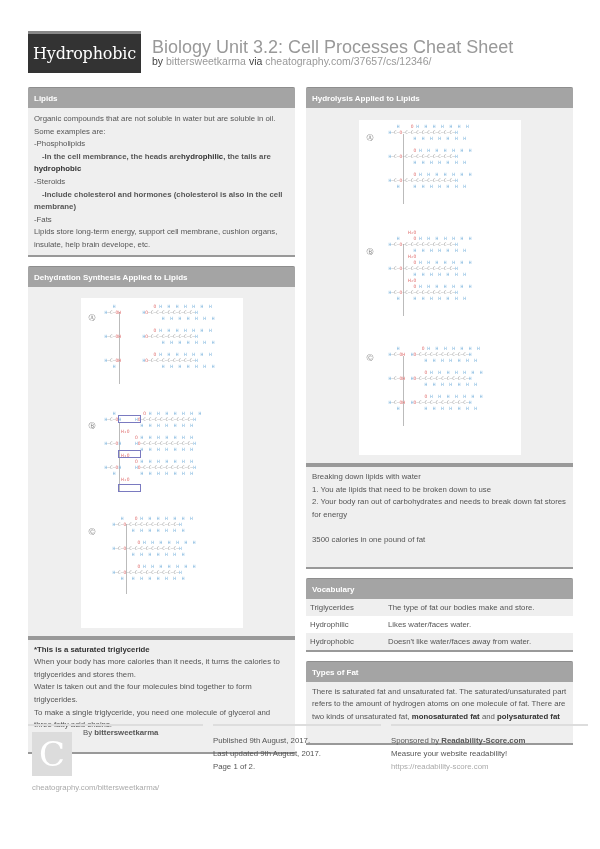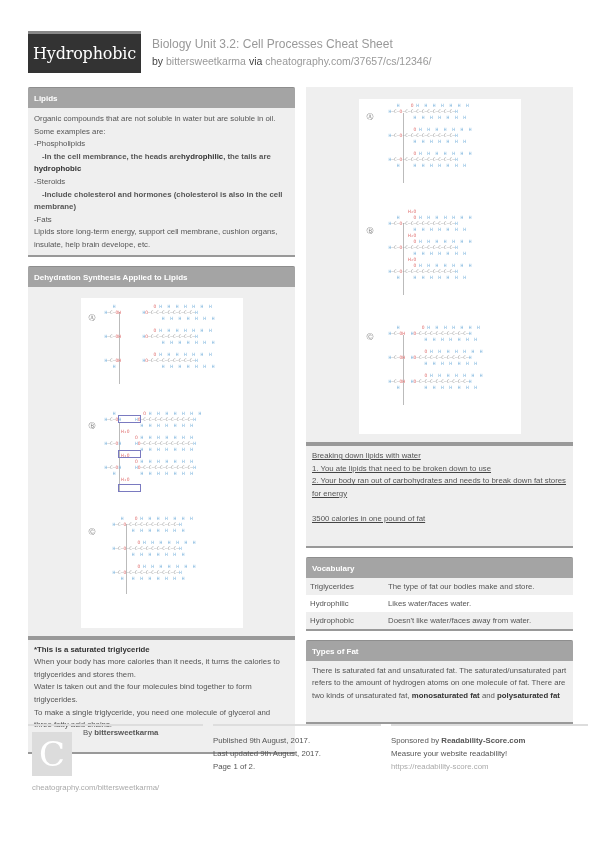--- a/index.html
+++ b/index.html
@@ -2,21 +2,21 @@
 <html><head>
 <meta charset="utf-8">
 <style>
   * { box-sizing: border-box; margin: 0; padding: 0; }
   html, body { width: 600px; height: 849px; background: #ffffff; overflow: hidden; }
   body { font-family: "Liberation Sans", sans-serif; color: #444; position: relative; }
 
   .header { position: absolute; left: 28px; top: 31px; width: 560px; height: 42px; }
   .logo { position: absolute; left: 0; top: 0; width: 113px; height: 42px; background: #333333; border-top: 3px solid #888; display:flex; align-items:center; justify-content:center; }
   .logo span { font-family: "DejaVu Serif", serif; color: #fff; font-size: 16px; letter-spacing: -0.2px; }
-  .title { position: absolute; left: 124px; top: 6px; font-size: 12px; color: #999; white-space: nowrap; }
+  .title { position: absolute; left: 124px; top: 6px; font-size: 18px; color: #999; white-space: nowrap; }
   .subtitle { position: absolute; left: 124px; top: 24px; font-size: 10.5px; color: #999; white-space: nowrap; }
   .subtitle .dark { color: #444; }
 
   .col { position: absolute; top: 87px; width: 267px; }
   .col.left { left: 28px; }
   .col.right { left: 306px; }
 
   .box { background: #efefef; border-bottom: 2px solid #999; margin-bottom: 9px; }
   .box-head { background: #a4a4a4; color: #fff; font-weight: bold; font-size: 8px; height: 21px; line-height: 21px; padding-left: 6px; border-top: 1px solid #8e8e8e; border-radius: 2px 2px 0 0; }
   .box-body { padding: 4px 6px 20px 6px; font-size: 7.8px; line-height: 12.6px; color: #555; }
@@ -152,20 +152,21 @@
       <div><b>*This is a saturated triglyceride</b></div>
       <div>When your body has more calories than it needs, it turns the calories to triglycerides and stores them.</div>
       <div>Water is taken out and the four molecules bind together to form triglycerides.</div>
       <div>To make a single triglyceride, you need one molecule of glycerol and three fatty acid chains.</div>
     </div>
   </div>
 </div>
 
 <div class="col right">
   <div class="box">
+    <div class="box-head">Hydrolysis Applied to Lipids</div>
     <div class="box-body" style="padding:0;">
       <div style="height:8px;"></div>
       <div class="figure fig-hydro">
 
         <div class="fig-label" style="left:8px;top:12px;">Ⓐ</div>
         <div class="vline" style="left:44px;top:14px;height:70px;"></div>
         <div class="mol" style="left:30px;top:4px;"><span class="h">   H</span>    <span class="o">O</span> <span class="h">H  H  H  H  H  H  H</span>
 <span class="h">H</span>–C–<span class="o">O</span>–C–C–C–C–C–C–C–C–C–<span class="h">H</span>
 <span class="h">         H  H  H  H  H  H  H</span>
 
@@ -203,21 +204,21 @@
 <span class="h">             H  H  H  H  H  H  H</span>
 
              <span class="o">O</span> <span class="h">H  H  H  H  H  H  H</span>
 <span class="h">H</span>–C–<span class="o">OH</span>  <span class="h">H</span><span class="o">O</span>–C–C–C–C–C–C–C–C–C–<span class="h">H</span>
 <span class="h">   H         H  H  H  H  H  H  H</span></div>
       </div>
       <div style="height:2px;"></div>
     </div>
   </div>
 
-  <div class="box" style="margin-top:-9px;border-top:2px solid #999;text-decoration:underline;">
+  <div class="box" style="margin-top:-9px;border-top:2px solid #999;">
     <div class="box-body">
       <div>Breaking down lipids with water</div>
       <div>1. You ate lipids that need to be broken down to use</div>
       <div>2. Your body ran out of carbohydrates and needs to break down fat stores for energy</div>
       <div style="height:12.6px;"></div>
       <div>3500 calories in one pound of fat</div>
     </div>
   </div>
 
   <div class="box">

